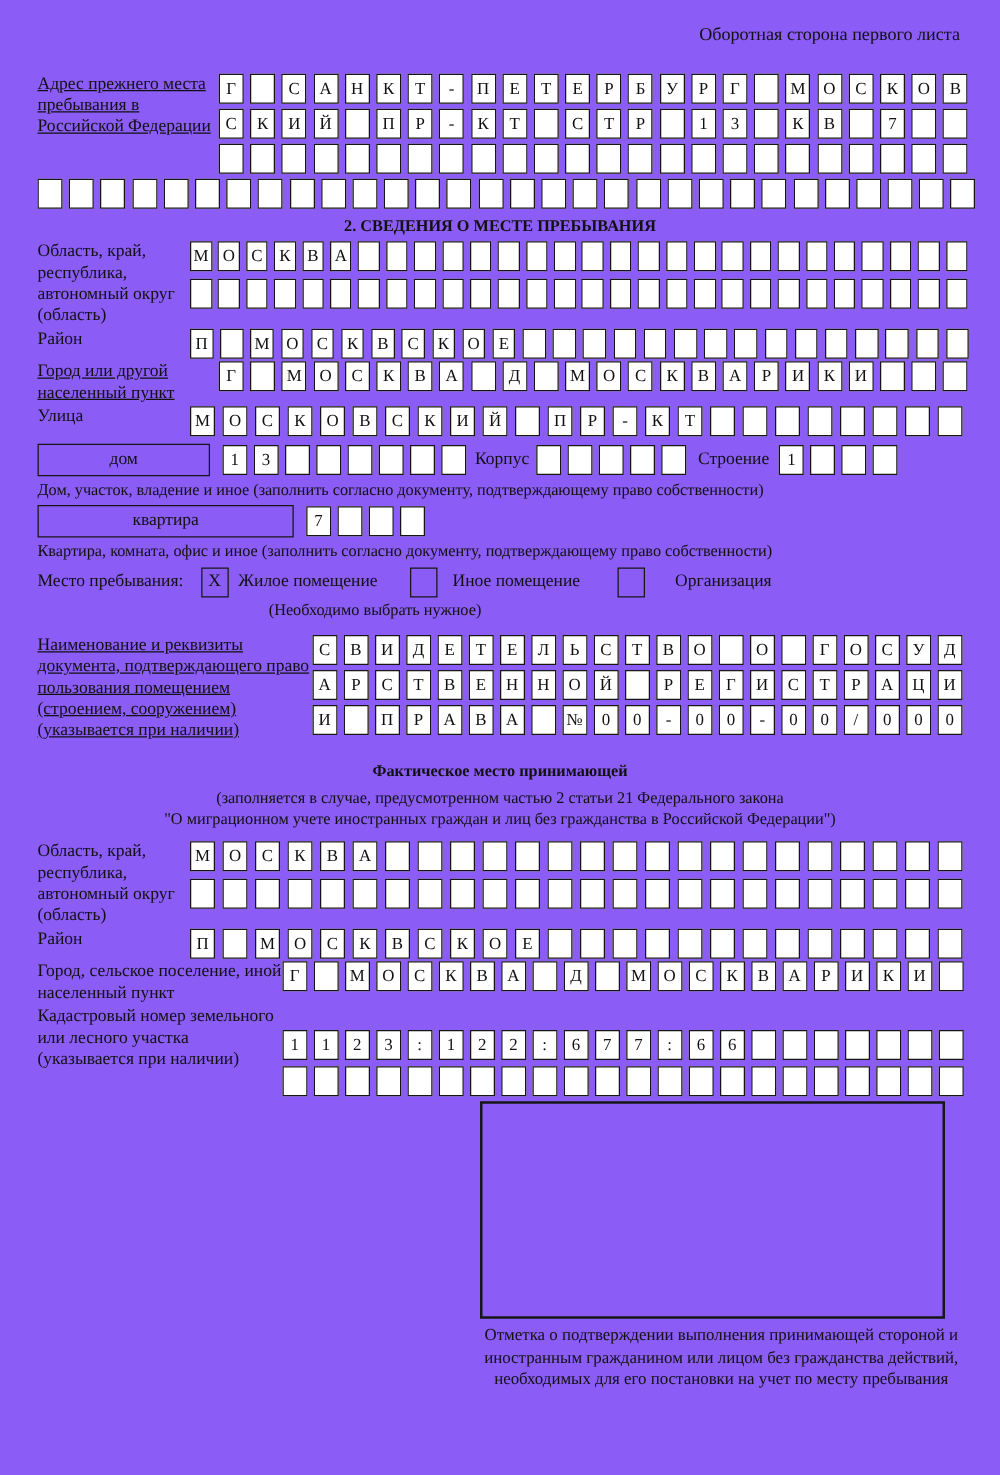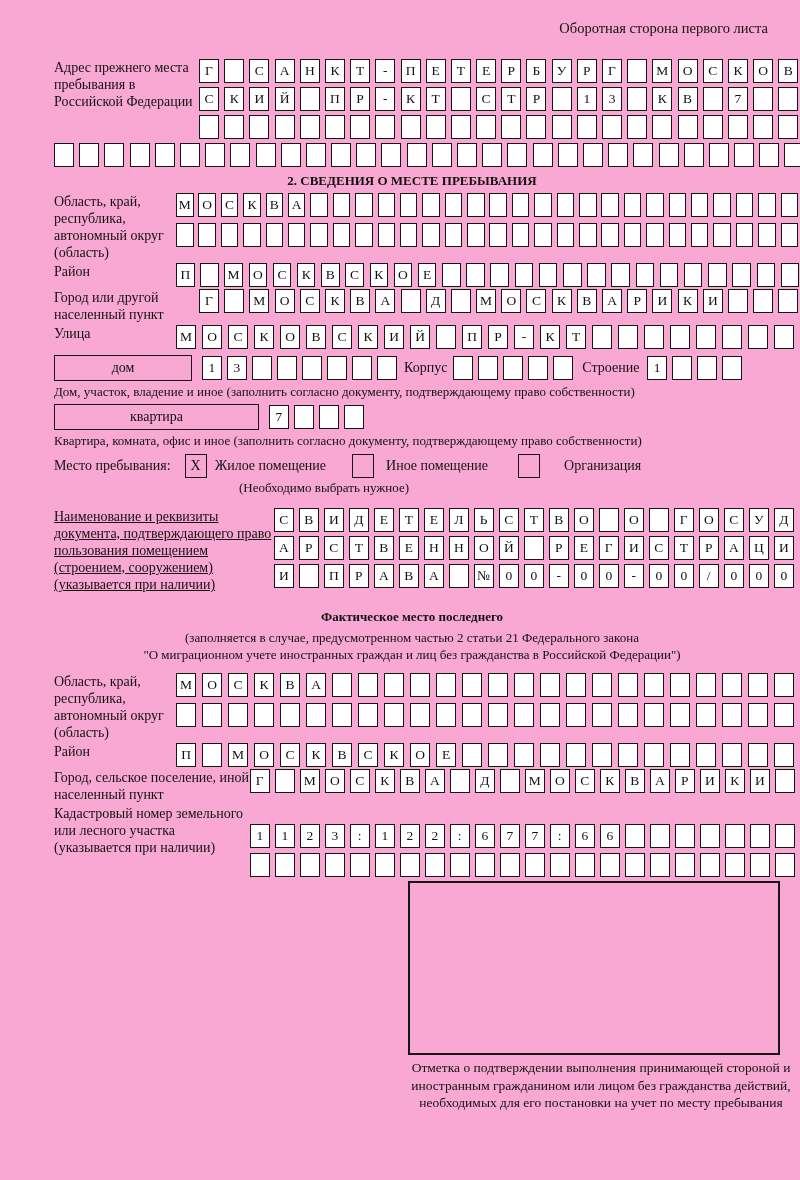--- a/index.html
+++ b/index.html
@@ -1,25 +1,25 @@
 <!DOCTYPE html>
 <html><head>
 <meta charset="utf-8">
 <style>
   html,body{margin:0;padding:0;background:#e8e8e8;}
   .page{
-    width:800px;height:1180px;background:#f9a8d4;color:#111;
+    width:800px;height:1180px;background:#8b5cf6;color:#111;
     font-family:"Liberation Serif","DejaVu Serif",serif;
-    position:relative;overflow:hidden;margin:0 auto;box-sizing:border-box;padding-left:24px;
+    position:relative;overflow:hidden;margin:0 auto;box-sizing:border-box;
   }
   .hdr-note{margin:20px 32px 0 0;text-align:right;font-size:14.5px;}
   .block{margin-left:30px;}
   .row{display:flex;align-items:flex-start;}
   .lbl{font-size:14px;line-height:17px;flex:none;}
-  .lbl-145{width:145px;}
+  .lbl-145{width:145px;text-decoration:underline;}
   .lbl-122{width:122px;}
   .lbl-196{width:196px;}
   .lbl-220{width:220px;text-decoration:underline;}
   .cells{display:flex;flex:none;}
   .cell{
     border:1.5px solid #161616;box-sizing:border-box;height:24px;flex:none;
     display:flex;align-items:center;justify-content:center;
     font-size:13.5px;font-family:"Liberation Serif","DejaVu Serif",serif;
     background:#fff;
   }
@@ -456,21 +456,21 @@
           <div class="cell">0</div>
           <div class="cell">0</div>
           <div class="cell">/</div>
           <div class="cell">0</div>
           <div class="cell">0</div>
           <div class="cell">0</div>
         </div>
     </div>
   </div>
 
-  <div class="sec-title mt16">Фактическое место последнего</div>
+  <div class="sec-title mt16">Фактическое место принимающей</div>
   <div class="fact-note mt4">(заполняется в случае, предусмотренном частью 2 статьи 21 Федерального закона</div>
   <div class="fact-note">"О миграционном учете иностранных граждан и лиц без гражданства в Российской Федерации")</div>
 
   <div class="block row mt10">
     <div class="lbl lbl-122">Область, край, республика, автономный округ (область)</div>
     <div class="stack">
       <div class="cells p26">
           <div class="cell">М</div>
           <div class="cell">О</div>
           <div class="cell">С</div>

